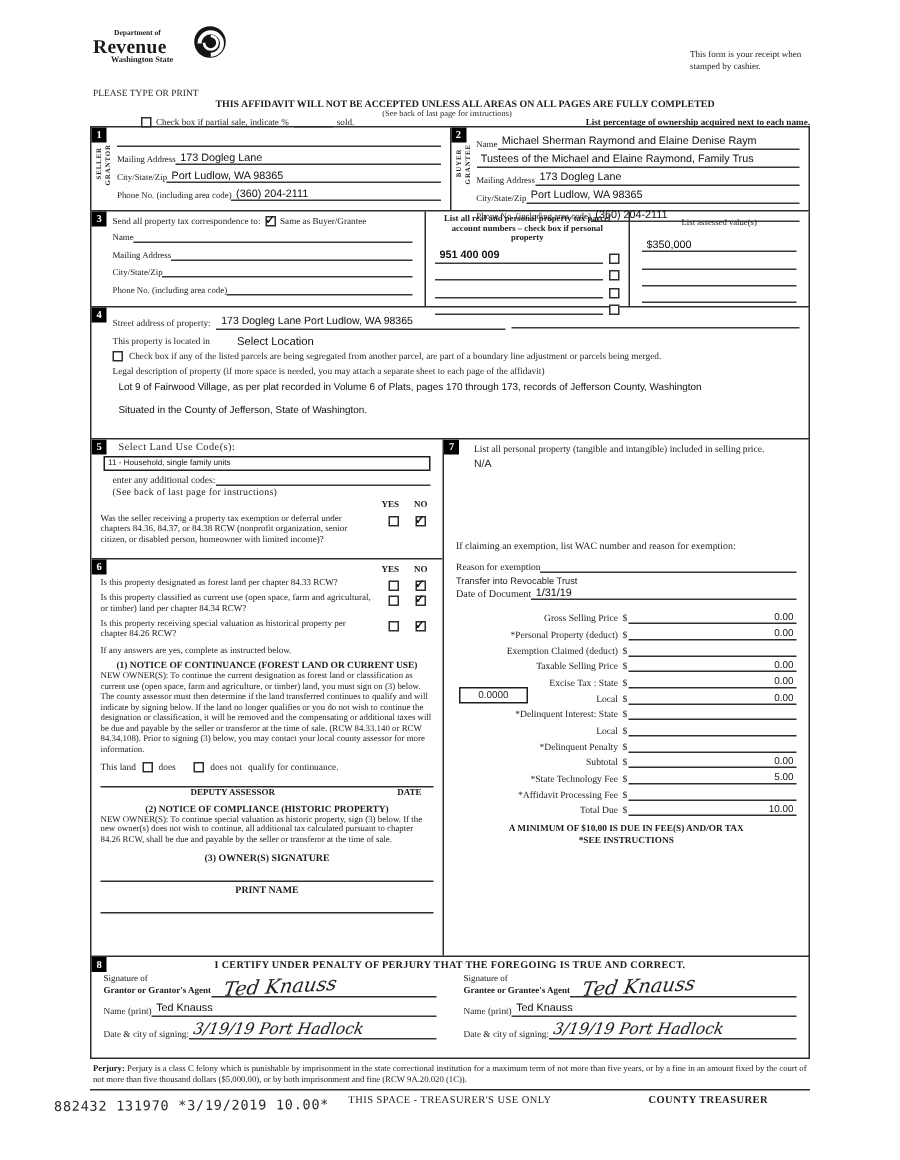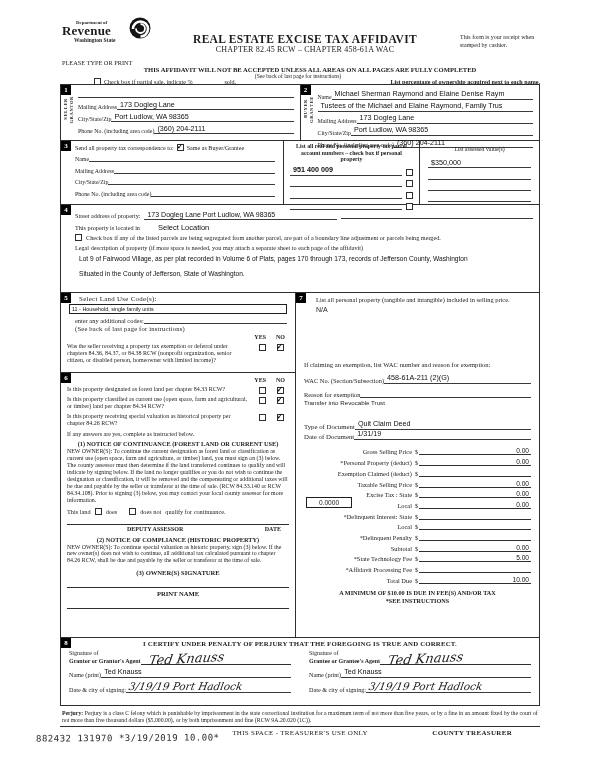--- a/index.html
+++ b/index.html
@@ -152,24 +152,20 @@
         <div class="l2">Revenue</div>
         <div class="l3">Washington State</div>
         <span class="swirl">
           <svg width="24" height="24" viewBox="0 0 24 24">
             <circle cx="12" cy="12" r="10.5" fill="#141414"></circle>
             <path d="M5 13 a7.5 7.5 0 1 1 7.5 7.5" stroke="#fff" stroke-width="2.6" fill="none"></path>
             <path d="M12.5 8 a4.5 4.5 0 1 1 -4.5 4.5" stroke="#fff" stroke-width="1.8" fill="none"></path>
           </svg>
         </span>
       </div>
-      <div class="titleblock">
-        <div class="title">REAL ESTATE EXCISE TAX AFFIDAVIT</div>
-        <div class="subtitle">CHAPTER 82.45 RCW – CHAPTER 458-61A WAC</div>
-      </div>
       <div class="receipt">This form is your receipt when stamped by cashier.</div>
       <div class="typeprint">PLEASE TYPE OR PRINT</div>
       <div class="warning">THIS AFFIDAVIT WILL NOT BE ACCEPTED UNLESS ALL AREAS ON ALL PAGES ARE FULLY COMPLETED</div>
       <div class="seeback">(See back of last page for instructions)</div>
       <div class="partialrow">
         <span class="cb"></span>
         <span style="margin-left:3px;">Check box if partial sale, indicate %</span>
         <span class="pct"></span>
         <span>sold.</span>
         <span class="ownnote">List percentage of ownership acquired next to each name.</span>
@@ -390,32 +386,24 @@
           <div class="sigline"></div>
         </div>
       </div>
 
       <div class="rightcol">
         <span class="num">7</span>
         <div class="pplabel">List all personal property (tangible and intangible) included in selling price.</div>
         <div class="ppval">N/A</div>
         <div class="exlabel">If claiming an exemption, list WAC number and reason for exemption:</div>
         <div class="wacrow">
-          <span>WAC No. (Section/Subsection)</span>
-          <span class="fl-line">458-61A-211 (2)(G)</span>
-        </div>
-        <div class="wacrow">
           <span>Reason for exemption</span>
           <span class="fl-line"></span>
         </div>
         <div class="reasonval">Transfer into Revocable Trust</div>
-        <div class="docrow">
-          <span>Type of Document</span>
-          <span class="fl-line">Quit Claim Deed</span>
-        </div>
         <div class="docrow second">
           <span>Date of Document</span>
           <span class="fl-line">1/31/19</span>
         </div>
         <div class="taxtable">
           <div class="taxrow">
             <span class="taxlabel">Gross Selling Price</span>
             <span class="dollar">$</span>
             <span class="taxline">0.00</span>
           </div>

